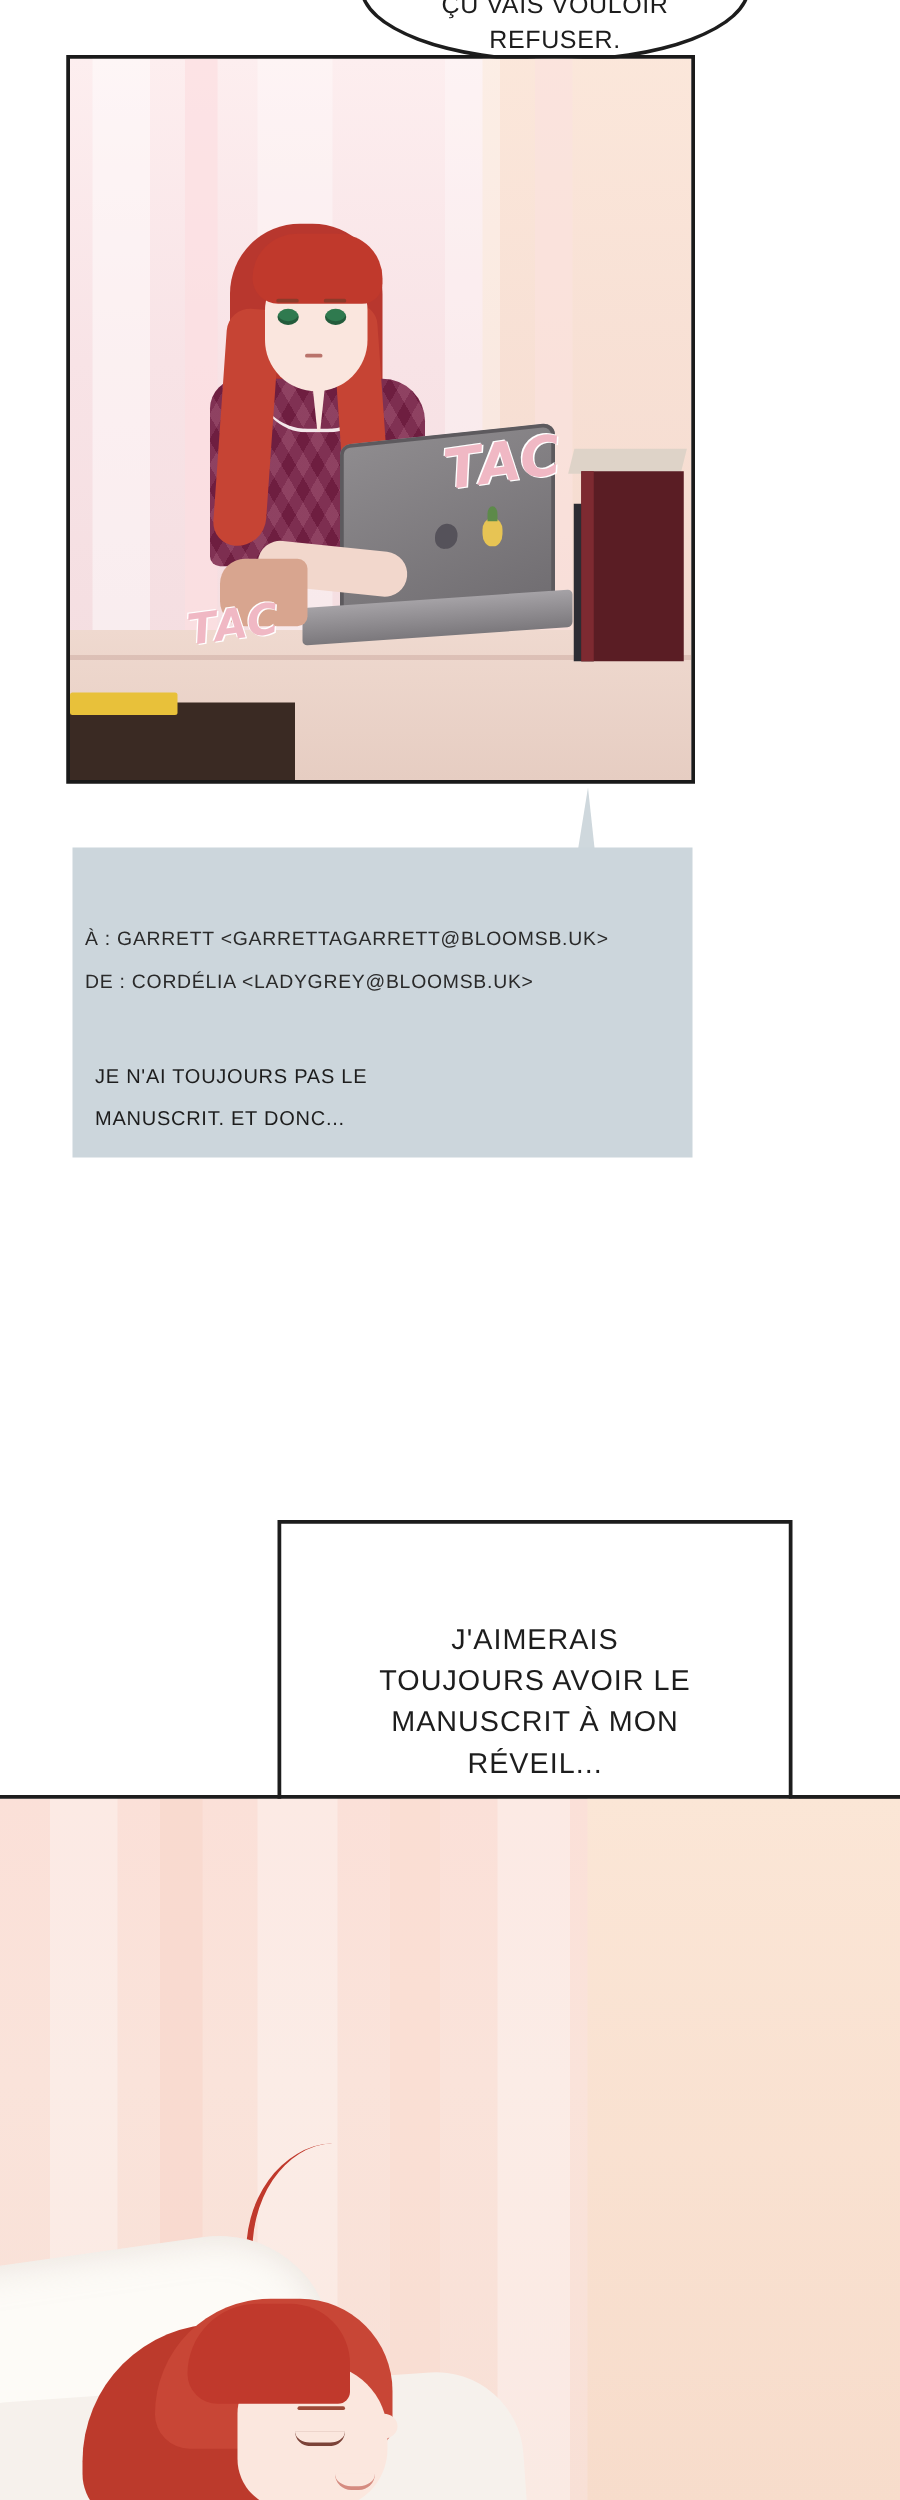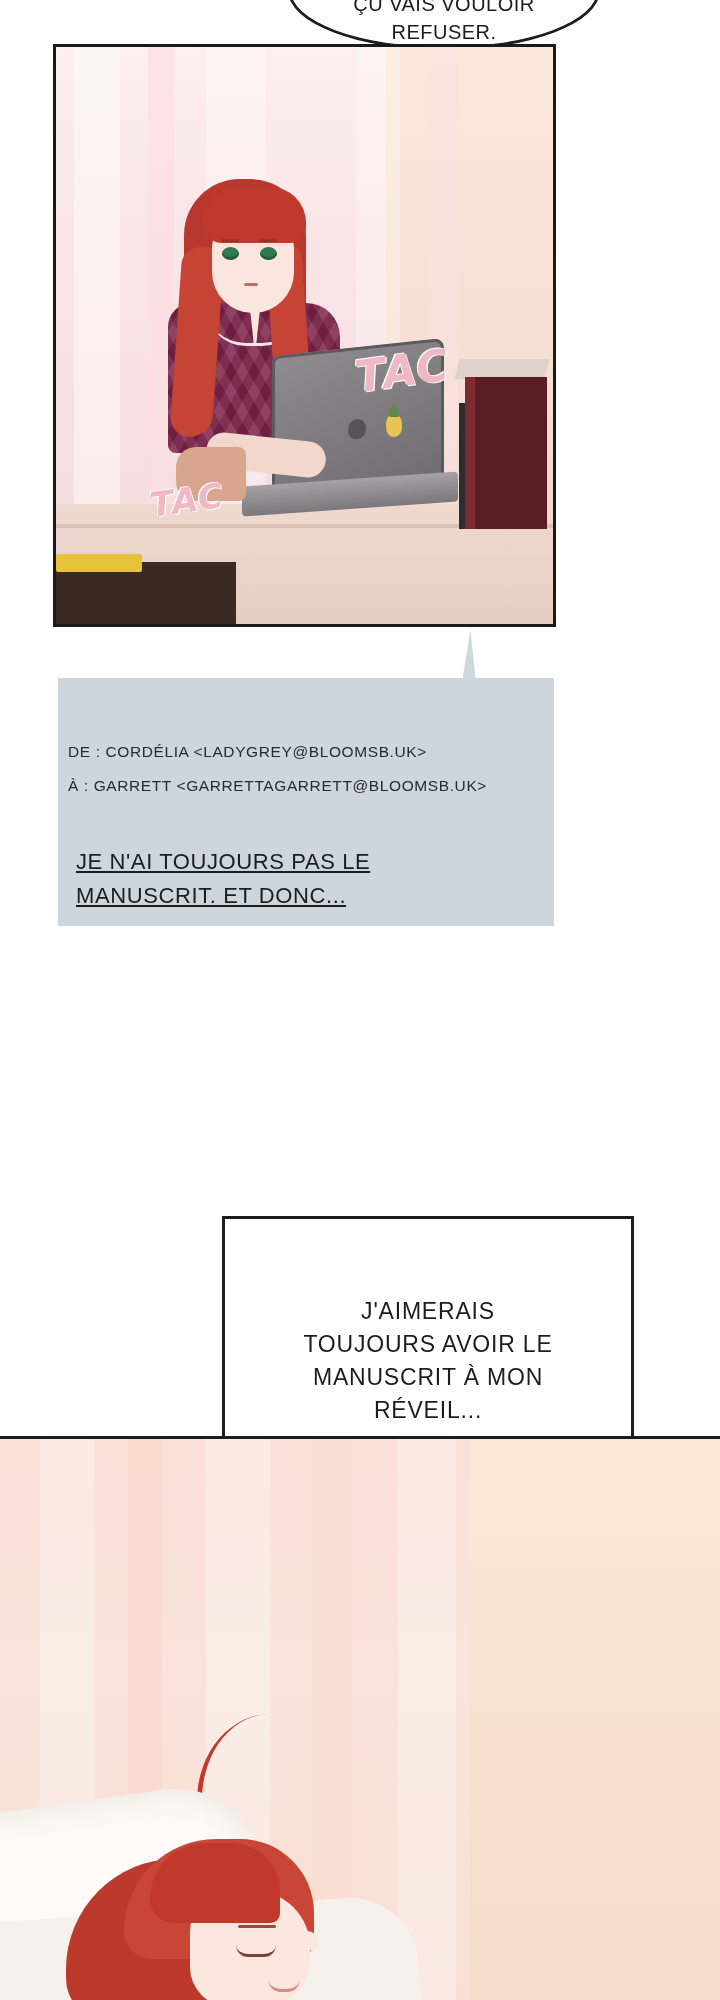--- a/index.html
+++ b/index.html
@@ -307,26 +307,25 @@
     font-size: 15.5px;
     line-height: 34px;
     letter-spacing: 0.6px;
     color: #2a2a2a;
   }
   .email-body {
     position: absolute;
     left: 76px;
     top: 845px;
     width: 440px;
-    font-size: 22px;
+    font-size: 16px;
     line-height: 34px;
     letter-spacing: 0.6px;
     color: #1d1d1d;
     white-space: pre-line;
-    text-decoration: underline;
   }
 
   
   .narrbox {
     position: absolute;
     left: 222px;
     top: 1216px;
     width: 412px;
     height: 245px;
     background: #ffffff;
@@ -514,22 +513,22 @@
   <div class="p1-laptop-base"></div>
   <div class="p1-arm"></div>
   <div class="p1-arm2"></div>
 </div>
 <div class="sfx sfx1">TAC</div>
 <div class="sfx sfx2">TAC</div>
 
 <div class="email-tail"></div>
 <div class="emailbox"></div>
 <div class="email-head">
+  <div>À : GARRETT &lt;GARRETTAGARRETT@BLOOMSB.UK&gt;</div>
   <div>DE : CORDÉLIA &lt;LADYGREY@BLOOMSB.UK&gt;</div>
-  <div>À : GARRETT &lt;GARRETTAGARRETT@BLOOMSB.UK&gt;</div>
 </div>
 <div class="email-body">JE N'AI TOUJOURS PAS LE
 MANUSCRIT. ET DONC...</div>
 
 <div class="narrbox"></div>
 <div class="narrbox-text">J'AIMERAIS
 TOUJOURS AVOIR LE
 MANUSCRIT À MON
 RÉVEIL...</div>
 <div class="right-margin"></div>

